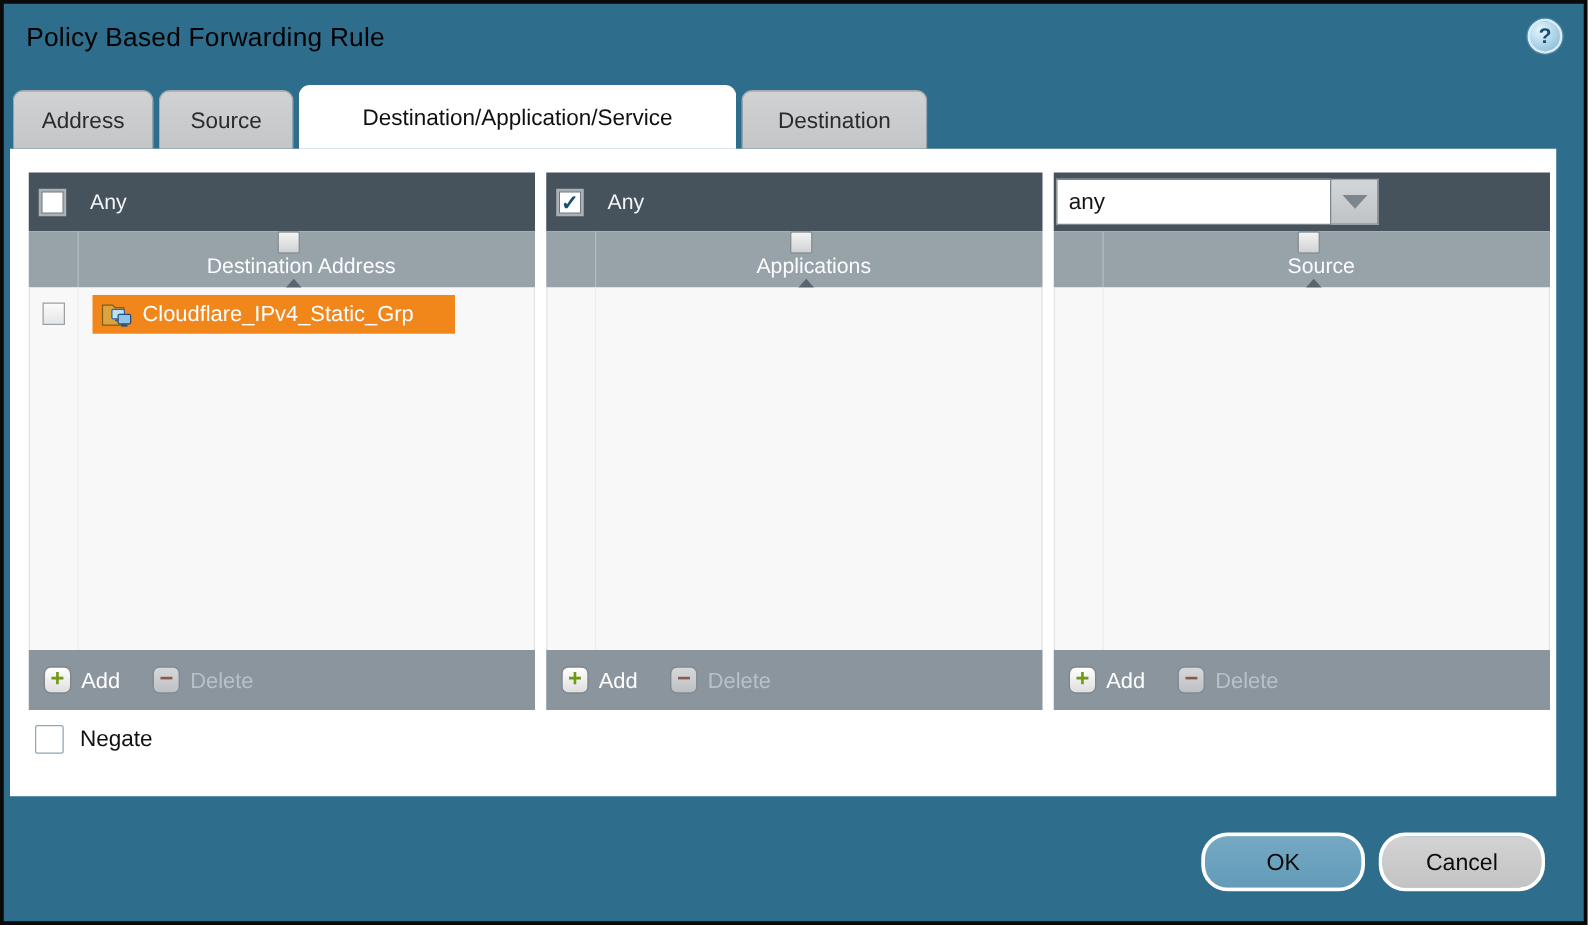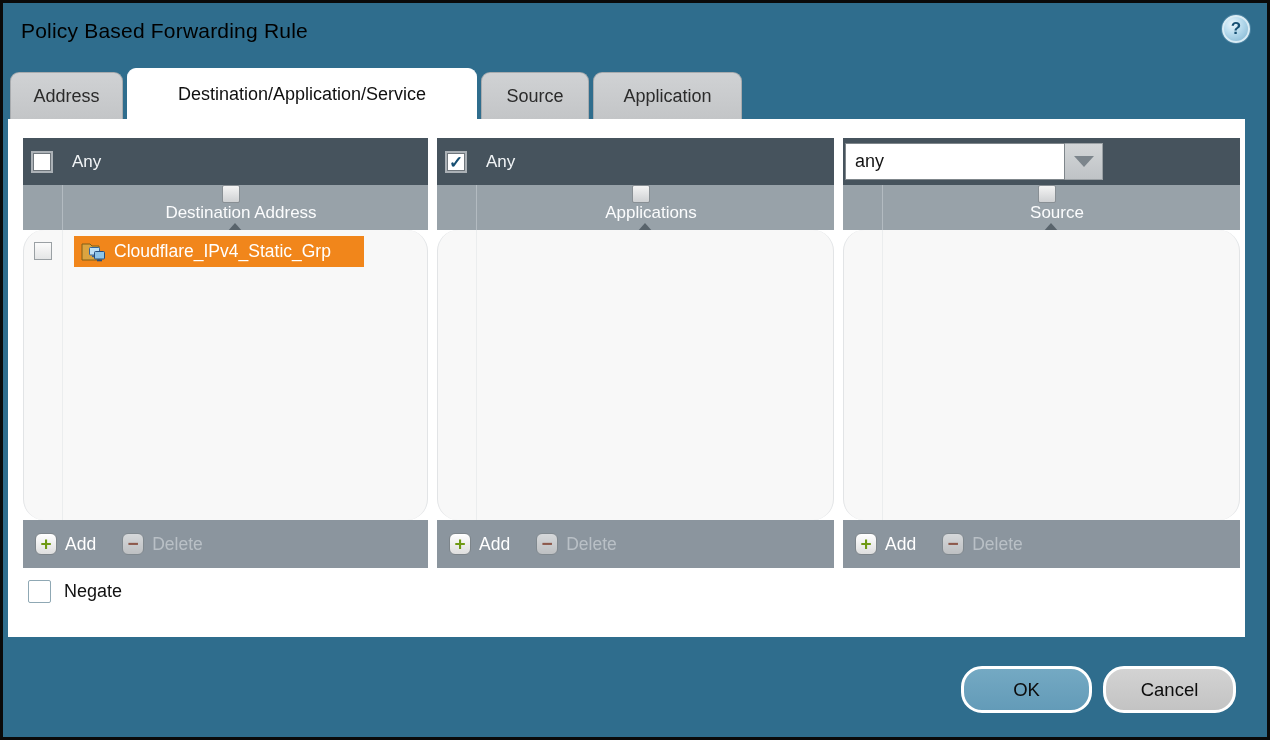--- a/index.html
+++ b/index.html
@@ -88,21 +88,21 @@
   }
   .subhead-label { color: #fbfcfd; font-size: 17px; margin-left: 21px; }
   .sort-asc {
     width: 0; height: 0; margin-left: 9px;
     border-left: 8px solid transparent; border-right: 8px solid transparent;
     border-bottom: 9px solid #59646c;
   }
 
   .col-body {
     height: 290px; background: #f8f8f8; position: relative;
-    border-left: 1px solid #e2e4e6; border-right: 1px solid #e2e4e6; border-radius: 21px;
+    border-left: 1px solid #e2e4e6; border-right: 1px solid #e2e4e6;
   }
   .body-vsep {
     position: absolute; left: 38px; top: 0; bottom: 0;
     width: 1px; background: #ebedee;
   }
 
   .col-foot {
     height: 48px; background: #8b959e;
     display: flex; align-items: center; padding-left: 12px; gap: 26px;
   }
@@ -194,23 +194,23 @@
 </head>
 <body>
 
 <div class="dialog">
 
   <div class="title">Policy Based Forwarding Rule</div>
   <div class="help-icon">?</div>
 
   <div class="tabs">
     <div class="tab tab-general">Address</div>
+    <div class="tab tab-source">Source</div>
     <div class="tab tab-dest active">Destination/Application/Service</div>
-    <div class="tab tab-source">Source</div>
-    <div class="tab tab-forwarding">Application</div>
+    <div class="tab tab-forwarding">Destination</div>
   </div>
 
   <div class="panel">
 
     <div class="col col-1">
       <div class="col-head">
         <span class="cb"></span>
         <span class="head-label">Any</span>
       </div>
       <div class="col-subhead">

